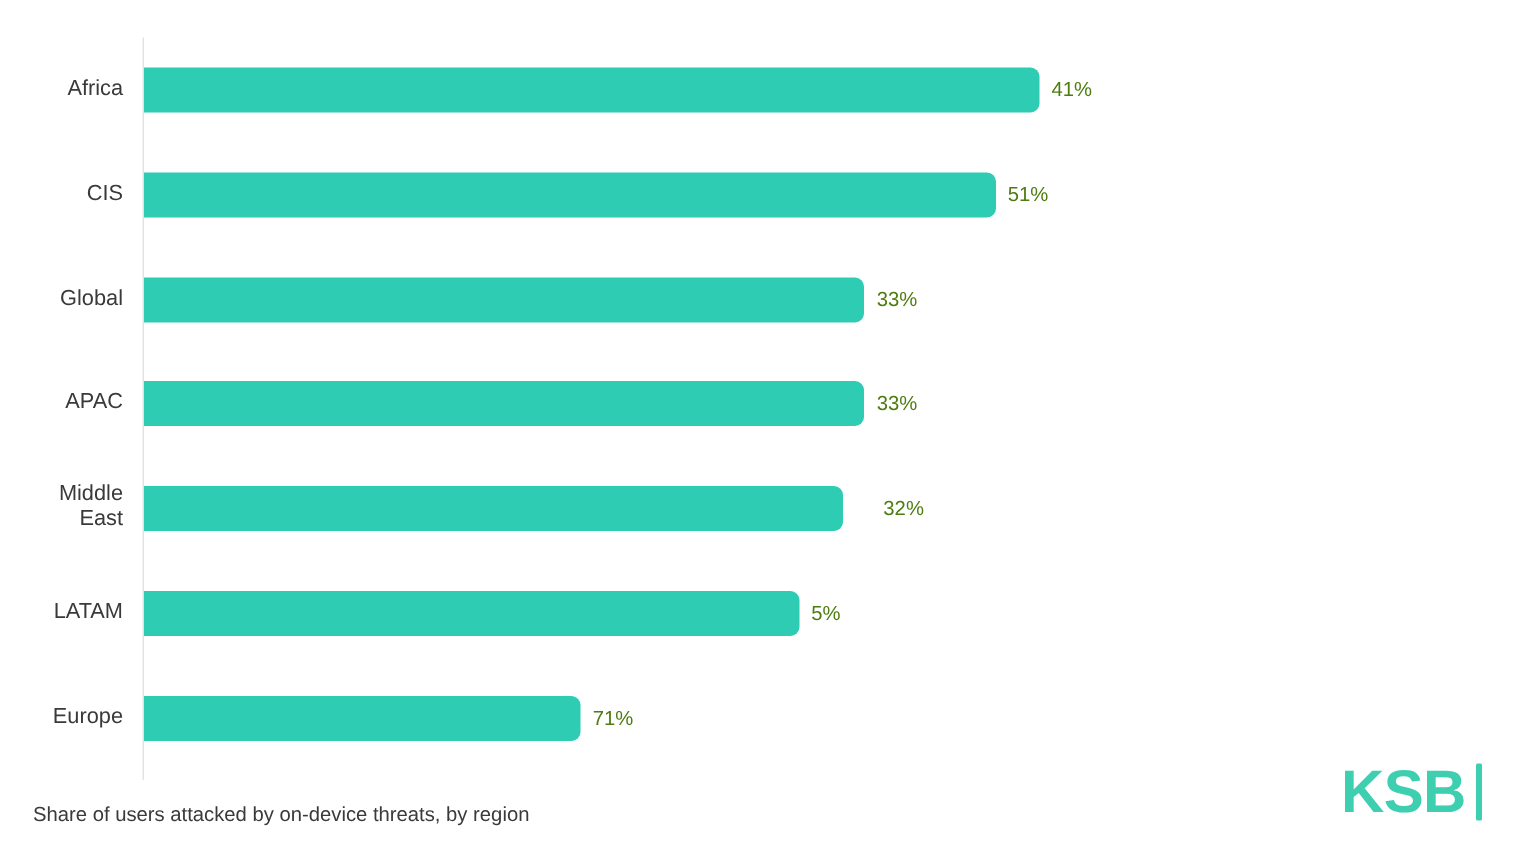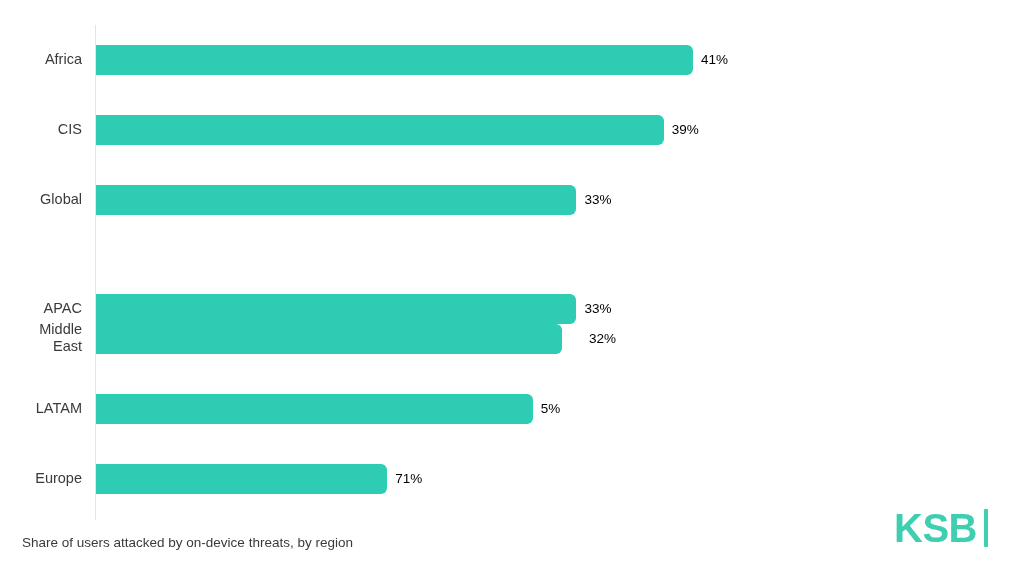--- a/index.html
+++ b/index.html
@@ -67,21 +67,21 @@
     background: #2fccb4;
     border-top-right-radius: 6px;
     border-bottom-right-radius: 6px;
   }
 
   .val-label {
     position: absolute;
     top: 7px;
     font-size: 13.5px;
     line-height: 16px;
-    color: #000000;
+    color: #4d7c0f;
     white-space: nowrap;
   }
 
   
   #caption {
     position: absolute;
     left: 22px;
     top: 534px;
     font-size: 13.5px;
     line-height: 17px;
@@ -120,28 +120,28 @@
     <div id="axis-line"></div>
 
   <div class="bar-row" style="top: 45px;">
         <div class="cat-label one-line">Africa</div>
         <div class="bar" style="width: 596.96px; background: rgb(47, 204, 180);"></div>
         <div class="val-label" style="left: 700.96px;">41%</div>
       </div>
       <div class="bar-row" style="top: 114.8px;">
         <div class="cat-label one-line">CIS</div>
         <div class="bar" style="width: 567.84px; background: rgb(47, 204, 180);"></div>
-        <div class="val-label" style="left: 671.84px;">39%</div>
+        <div class="val-label" style="left: 671.84px;">51%</div>
       </div>
       <div class="bar-row" style="top: 184.6px;">
         <div class="cat-label one-line">Global</div>
         <div class="bar" style="width: 480.48px; background: rgb(47, 204, 180);"></div>
         <div class="val-label" style="left: 584.48px;">33%</div>
       </div>
-      <div class="bar-row" style="top: 254.4px; margin-top: 40px;">
+      <div class="bar-row" style="top: 254.4px;">
         <div class="cat-label one-line">APAC</div>
         <div class="bar" style="width: 480.48px; background: rgb(47, 204, 180);"></div>
         <div class="val-label" style="left: 584.48px;">33%</div>
       </div>
       <div class="bar-row" style="top: 324.2px;">
         <div class="cat-label two-line">Middle
 East</div>
         <div class="bar" style="width: 465.92px; background: rgb(47, 204, 180);"></div>
         <div class="val-label" style="left: 569.92px; margin-left: 19px;">32%</div>
       </div>

